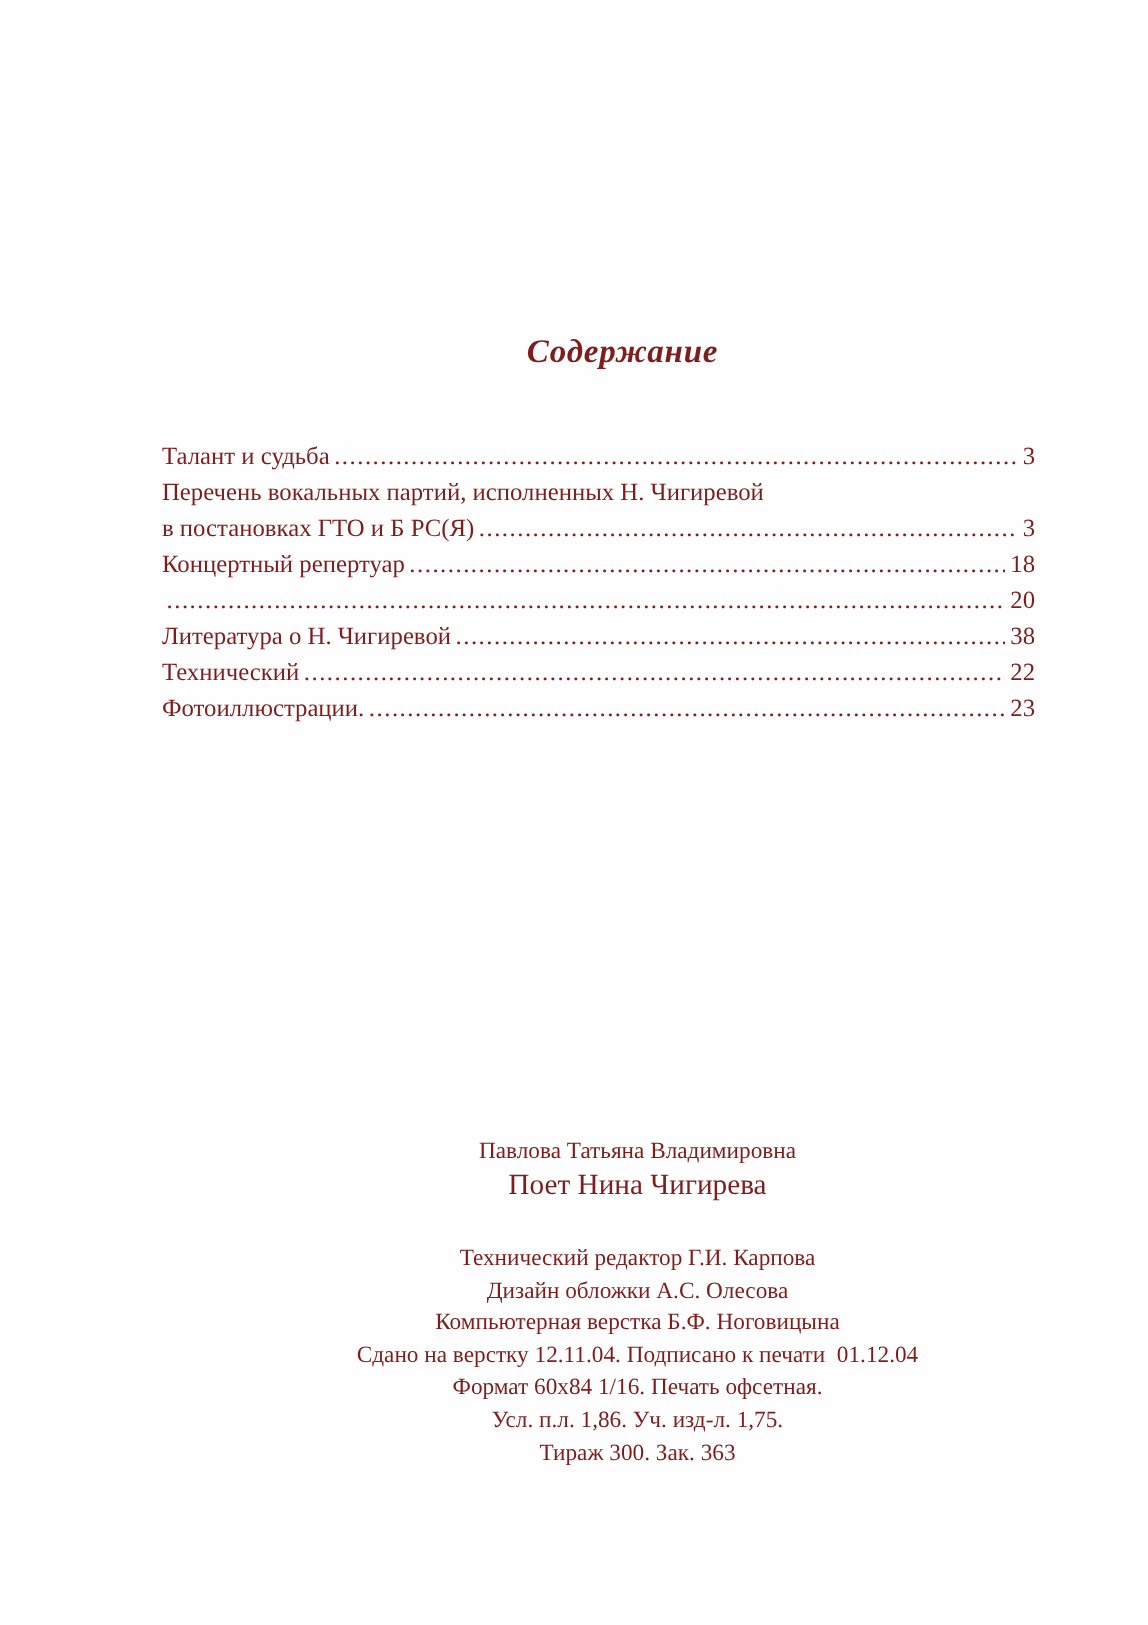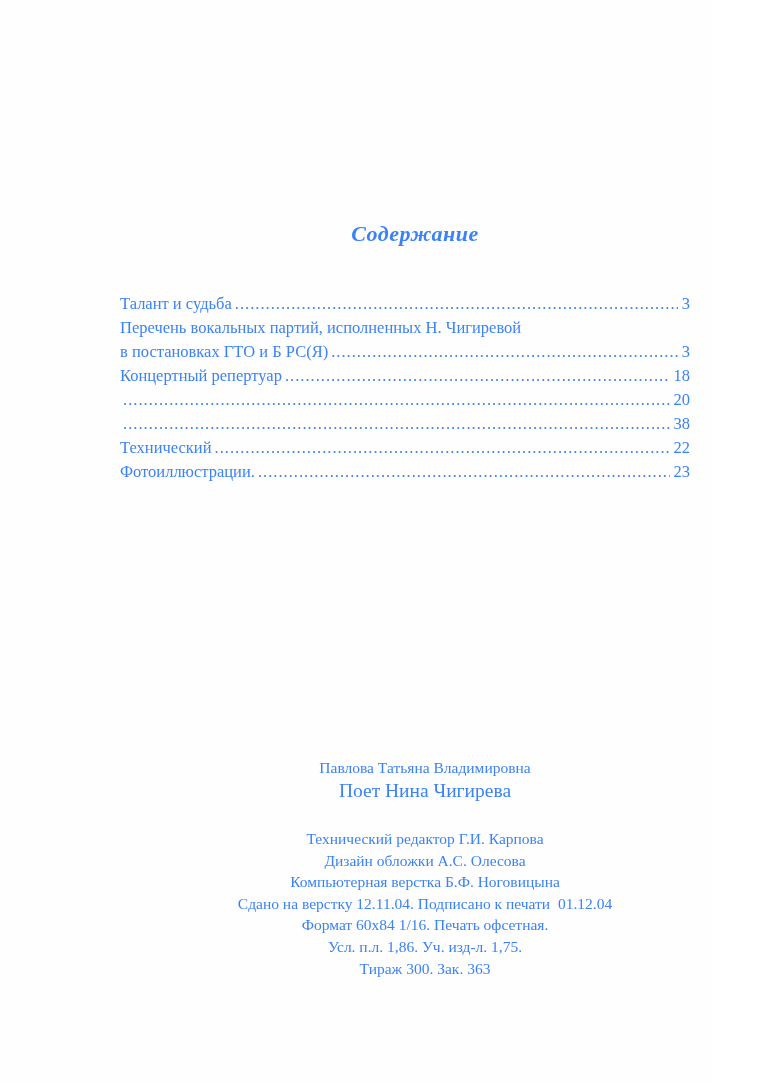--- a/index.html
+++ b/index.html
@@ -7,21 +7,21 @@
     padding: 0;
     background: #ffffff;
   }
   .page {
     position: relative;
     width: 711px;
     height: 1083px;
     background: #fefefe;
     overflow: hidden;
     font-family: "Liberation Serif", serif;
-    color: #3b82f6;
+    color: #7f1d1d;
   }
   .doc-title {
     position: absolute;
     top: 221px;
     left: 415px;
     transform: translateX(-50%);
     margin: 0;
     font-size: 22px;
     font-weight: bold;
     font-style: italic;
@@ -32,21 +32,20 @@
     position: absolute;
     top: 292px;
     left: 108px;
     width: 582px;
     font-size: 16.5px;
     line-height: 24px;
   }
   .toc-row {
     display: flex;
     align-items: baseline;
-    margin-left: 12px;
   }
   .toc-label {
     white-space: nowrap;
   }
   .dots {
     flex: 1;
     overflow: hidden;
     white-space: nowrap;
     margin-left: 3px;
     letter-spacing: 1px;
@@ -110,20 +109,21 @@
       <span class="dots"></span>
       <span class="pg">18</span>
     </div>
 
     <div class="toc-row">
       <span class="dots"></span>
       <span class="pg">20</span>
     </div>
 
     <div class="toc-row">
+      <span class="toc-label">Литература о Н. Чигиревой</span>
       <span class="dots"></span>
       <span class="pg">38</span>
     </div>
 
     <div class="toc-row">
       <span class="toc-label">Технический</span>
       <span class="dots"></span>
       <span class="pg">22</span>
     </div>
 

